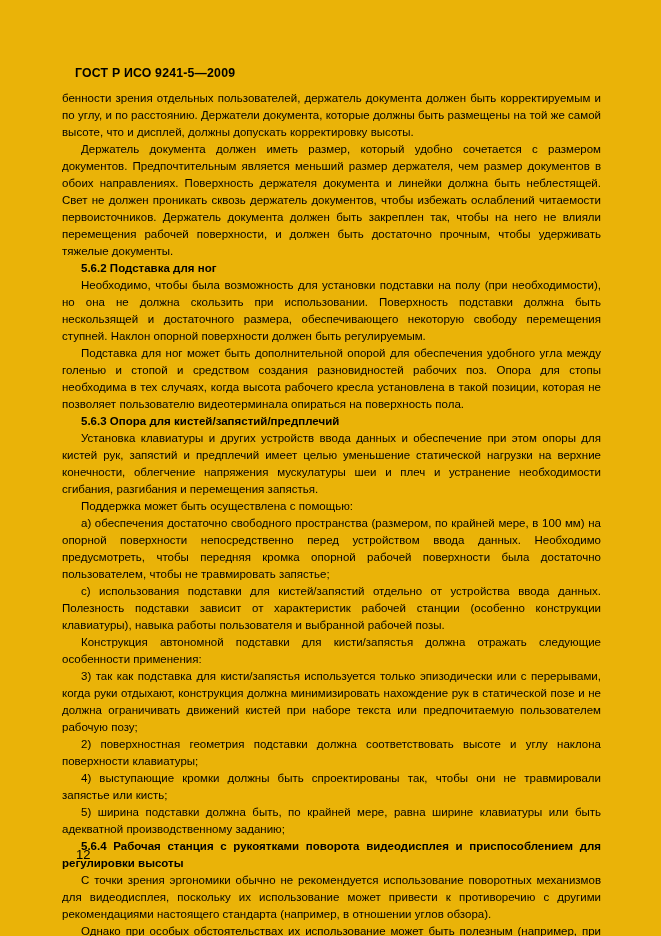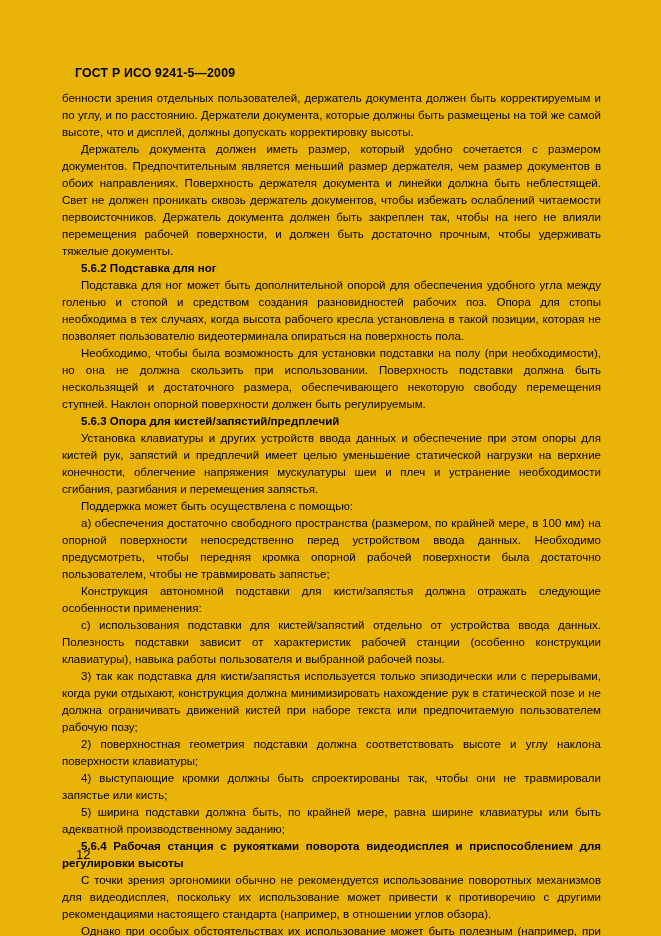--- a/index.html
+++ b/index.html
@@ -56,28 +56,28 @@
 </head>
 <body>
 
 <div class="page">
   <div class="running-header">ГОСТ Р ИСО 9241-5—2009</div>
 
   <div class="content" id="content">
       <p class="continuation">бенности зрения отдельных пользователей, держатель документа должен быть корректируемым и по углу, и по расстоянию. Держатели документа, которые должны быть размещены на той же самой высоте, что и дисплей, должны допускать корректировку высоты.</p>
       <p class="body">Держатель документа должен иметь размер, который удобно сочетается с размером документов. Предпочтительным является меньший размер держателя, чем размер документов в обоих направлениях. Поверхность держателя документа и линейки должна быть неблестящей. Свет не должен проникать сквозь держатель документов, чтобы избежать ослаблений читаемости первоисточников. Держатель документа должен быть закреплен так, чтобы на него не влияли перемещения рабочей поверхности, и должен быть достаточно прочным, чтобы удерживать тяжелые документы.</p>
       <p class="heading">5.6.2 Подставка для ног</p>
+      <p class="body">Необходимо, чтобы была возможность для установки подставки на полу (при необходимости), но она не должна скользить при использовании. Поверхность подставки должна быть нескользящей и достаточного размера, обеспечивающего некоторую свободу перемещения ступней. Наклон опорной поверхности должен быть регулируемым.</p>
       <p class="body">Подставка для ног может быть дополнительной опорой для обеспечения удобного угла между голенью и стопой и средством создания разновидностей рабочих поз. Опора для стопы необходима в тех случаях, когда высота рабочего кресла установлена в такой позиции, которая не позволяет пользователю видеотерминала опираться на поверхность пола.</p>
-      <p class="body">Необходимо, чтобы была возможность для установки подставки на полу (при необходимости), но она не должна скользить при использовании. Поверхность подставки должна быть нескользящей и достаточного размера, обеспечивающего некоторую свободу перемещения ступней. Наклон опорной поверхности должен быть регулируемым.</p>
       <p class="heading">5.6.3 Опора для кистей/запястий/предплечий</p>
       <p class="body">Установка клавиатуры и других устройств ввода данных и обеспечение при этом опоры для кистей рук, запястий и предплечий имеет целью уменьшение статической нагрузки на верхние конечности, облегчение напряжения мускулатуры шеи и плеч и устранение необходимости сгибания, разгибания и перемещения запястья.</p>
       <p class="body">Поддержка может быть осуществлена с помощью:</p>
       <p class="body">a) обеспечения достаточно свободного пространства (размером, по крайней мере, в 100 мм) на опорной поверхности непосредственно перед устройством ввода данных. Необходимо предусмотреть, чтобы передняя кромка опорной рабочей поверхности была достаточно пользователем, чтобы не травмировать запястье;</p>
+      <p class="body">c) использования подставки для кистей/запястий отдельно от устройства ввода данных. Полезность подставки зависит от характеристик рабочей станции (особенно конструкции клавиатуры), навыка работы пользователя и выбранной рабочей позы.</p>
       <p class="body">Конструкция автономной подставки для кисти/запястья должна отражать следующие особенности применения:</p>
-      <p class="body">c) использования подставки для кистей/запястий отдельно от устройства ввода данных. Полезность подставки зависит от характеристик рабочей станции (особенно конструкции клавиатуры), навыка работы пользователя и выбранной рабочей позы.</p>
       <p class="body">3) так как подставка для кисти/запястья используется только эпизодически или с перерывами, когда руки отдыхают, конструкция должна минимизировать нахождение рук в статической позе и не должна ограничивать движений кистей при наборе текста или предпочитаемую пользователем рабочую позу;</p>
       <p class="body">2) поверхностная геометрия подставки должна соответствовать высоте и углу наклона поверхности клавиатуры;</p>
       <p class="body">4) выступающие кромки должны быть спроектированы так, чтобы они не травмировали запястье или кисть;</p>
       <p class="body">5) ширина подставки должна быть, по крайней мере, равна ширине клавиатуры или быть адекватной производственному заданию;</p>
       <p class="heading">5.6.4 Рабочая станция с рукоятками поворота видеодисплея и приспособлением для регулировки высоты</p>
       <p class="body">С точки зрения эргономики обычно не рекомендуется использование поворотных механизмов для видеодисплея, поскольку их использование может привести к противоречию с другими рекомендациями настоящего стандарта (например, в отношении углов обзора).</p>
       <p class="body">Однако при особых обстоятельствах их использование может быть полезным (например, при ограниченности рабочей поверхности).</p>
       <p class="body">Если ручка поворота дисплея установлена, важно обеспечить, чтобы, кроме приведенных выше требований, выполнялись следующие:</p>
     </div>
 

